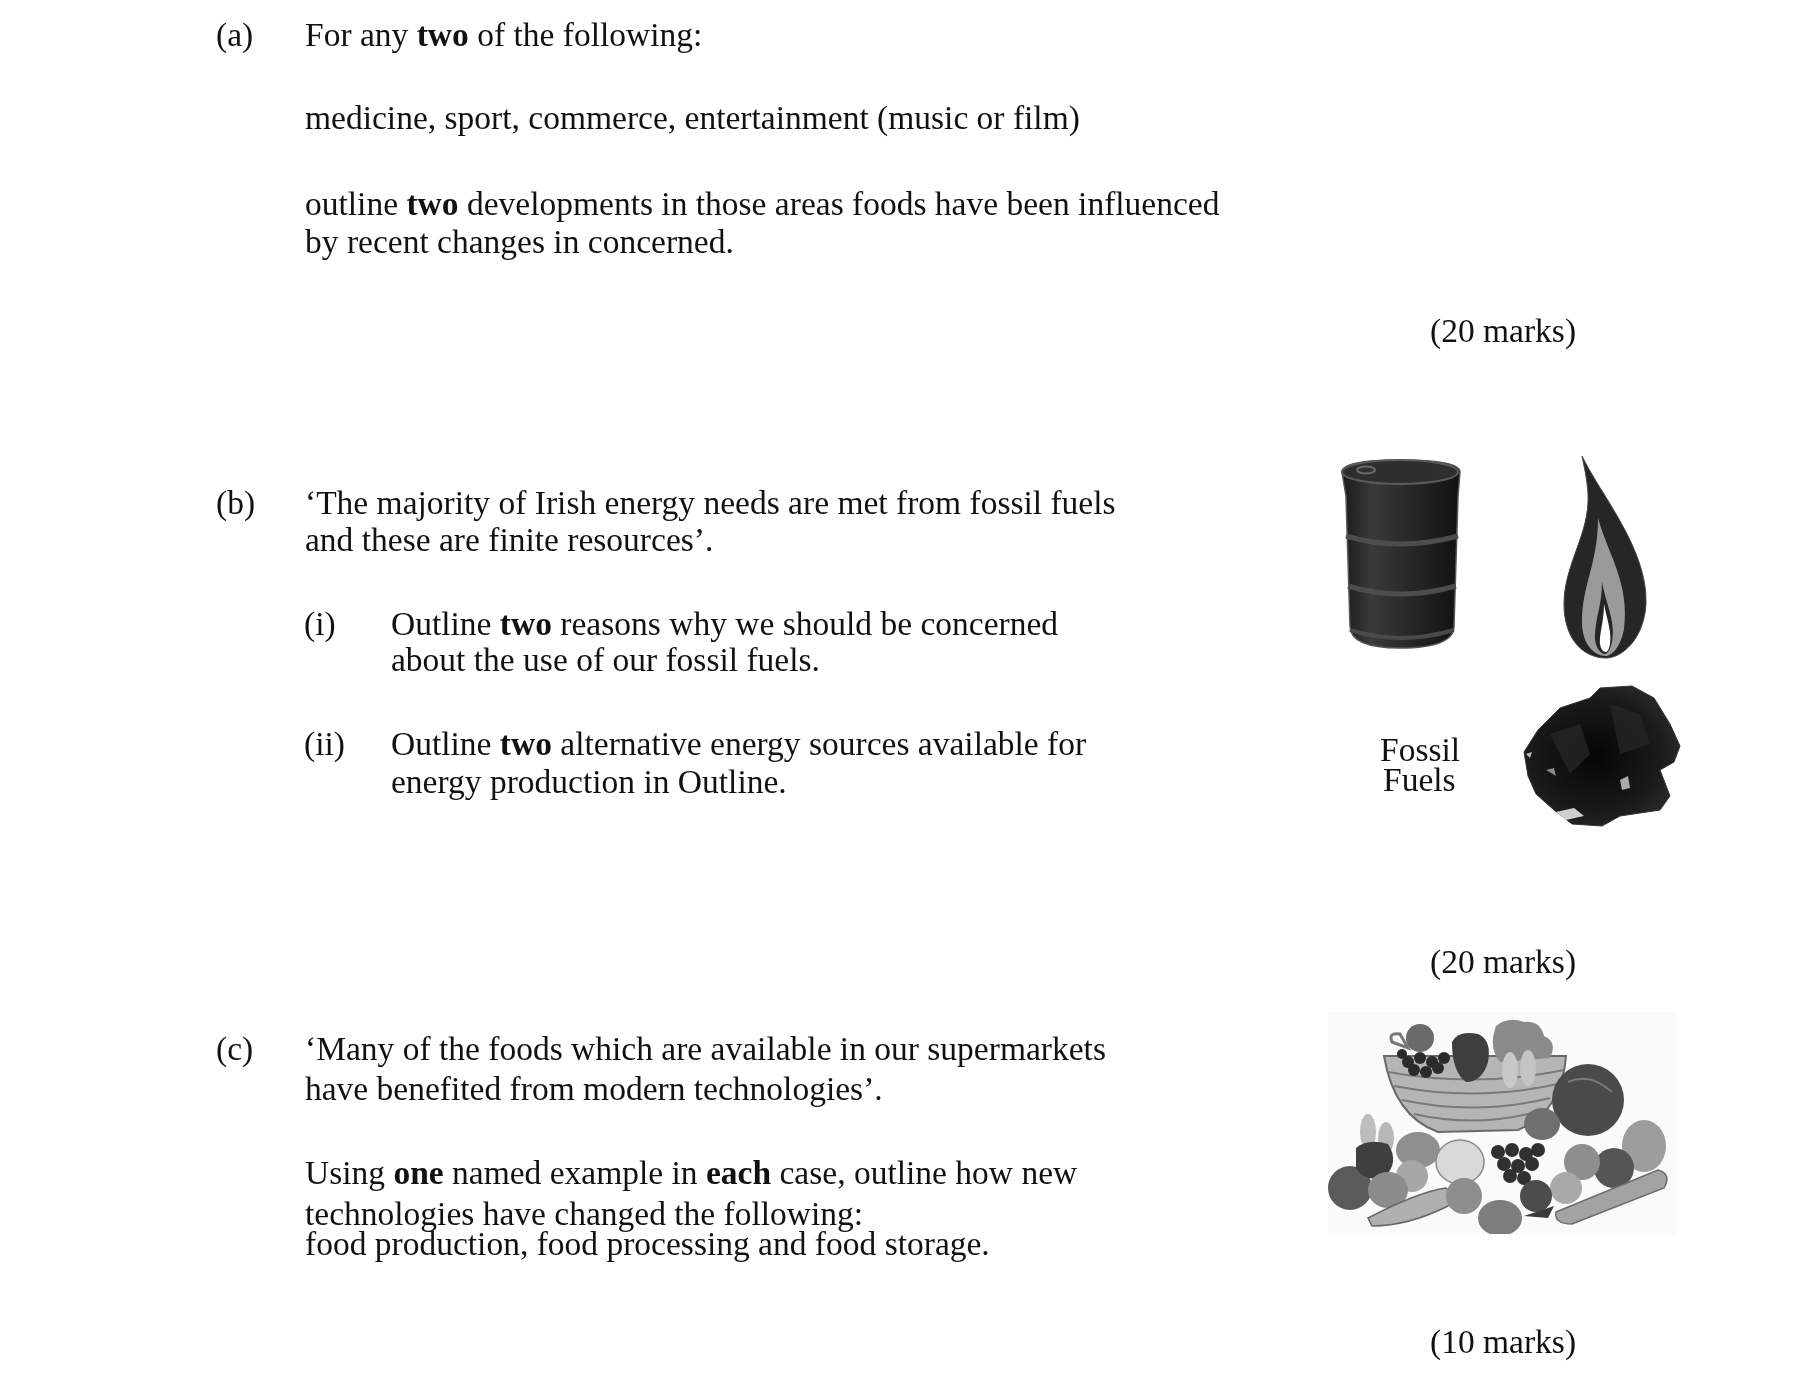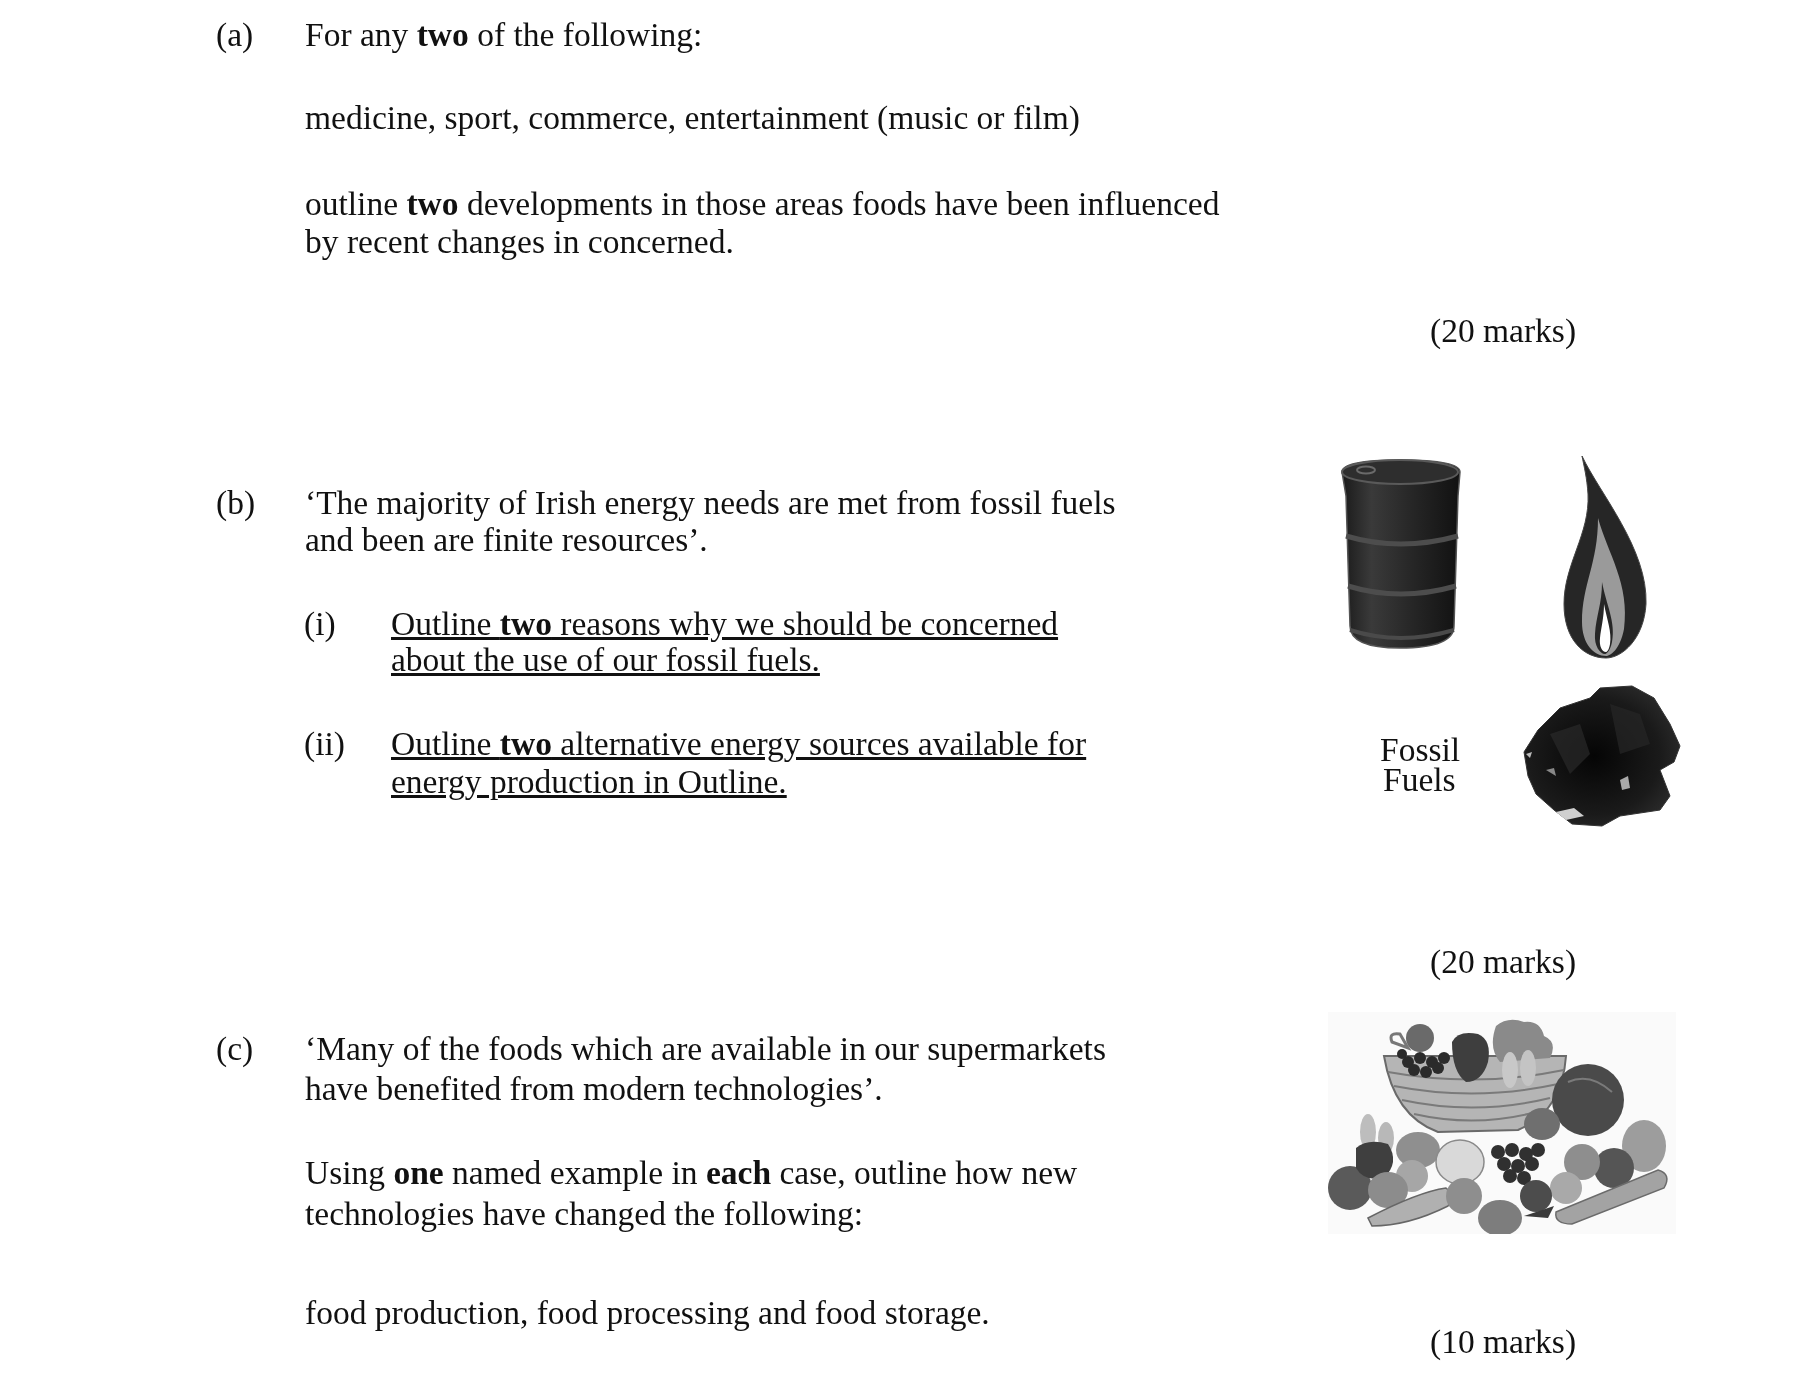--- a/index.html
+++ b/index.html
@@ -9,42 +9,42 @@
     color: #111111;
   }
   .ln {
     position: absolute; white-space: nowrap;
     font-size: 33.5px; line-height: 33.5px;
   }
   .ln b { font-weight: bold; }
   .lbl { left: 216px; }
   .t1 { left: 305px; }
   .sub-lbl { left: 304px; }
-  .t2 { left: 391px; text-decoration: underline; }
+  .t2 { left: 391px; }
   .marks { left: 1430px; }
   .fig { position: absolute; }
   .fossil-label { left: 1380px; margin-top: 20px; }
   .fossil-label2 { left: 1383px; margin-top: 8px; }
 </style>
 </head>
 <body>
 
 <div>
   <div class="ln lbl" style="top:18px">(a)</div>
   <div class="ln t1" style="top:18px"><span>For any </span><b>two</b><span> of the following:</span></div>
   <div class="ln t1" style="top:101px">medicine, sport, commerce, entertainment (music or film)</div>
   <div class="ln t1" style="top:187px"><span>outline </span><b>two</b><span> developments in those areas foods have been influenced</span></div>
   <div class="ln t1" style="top:225px">by recent changes in concerned.</div>
   <div class="ln marks" style="top:314px">(20 marks)</div>
 </div>
 
 <div>
   <div class="ln lbl" style="top:486px">(b)</div>
   <div class="ln t1" style="top:486px">‘The majority of Irish energy needs are met from fossil fuels</div>
-  <div class="ln t1" style="top:523px">and been are finite resources’.</div>
+  <div class="ln t1" style="top:523px">and these are finite resources’.</div>
 
   <div class="ln sub-lbl" style="top:607px">(i)</div>
   <div class="ln t2" style="top:607px"><span>Outline </span><b>two</b><span> reasons why we should be concerned</span></div>
   <div class="ln t2" style="top:643px">about the use of our fossil fuels.</div>
 
   <div class="ln sub-lbl" style="top:727px">(ii)</div>
   <div class="ln t2" style="top:727px"><span>Outline </span><b>two</b><span> alternative energy sources available for</span></div>
   <div class="ln t2" style="top:765px">energy production in Outline.</div>
 
   <div>
@@ -95,21 +95,21 @@
 
   <div class="ln marks" style="top:945px">(20 marks)</div>
 </div>
 
 <div>
   <div class="ln lbl" style="top:1032px">(c)</div>
   <div class="ln t1" style="top:1032px">‘Many of the foods which are available in our supermarkets</div>
   <div class="ln t1" style="top:1072px">have benefited from modern technologies’.</div>
   <div class="ln t1" style="top:1156px"><span>Using </span><b>one</b><span> named example in </span><b>each</b><span> case, outline how new</span></div>
   <div class="ln t1" style="top:1197px">technologies have changed the following:</div>
-  <div class="ln t1" style="top:1296px">food production, food processing and food storage.</div>
+  <div class="ln t1" style="top:1227px">food production, food processing and food storage.</div>
 
   <svg class="fig" style="left:1328px; top:1012px" width="348" height="222" viewBox="0 0 348 222">
     <rect x="0" y="0" width="348" height="222" fill="#fafafa"></rect>
 
     <path d="M64 30 Q60 20 72 22 L80 36 Z" fill="none" stroke="#777" stroke-width="3"></path>
     <path d="M56 44 L238 44 Q234 100 190 118 L110 120 Q66 104 56 44 Z" fill="#b5b5b5" stroke="#6a6a6a" stroke-width="2"></path>
     <g stroke="#7a7a7a" stroke-width="2" fill="none">
       <path d="M60 60 Q148 76 236 58"></path>
         <path d="M66 74 Q148 90 230 72"></path>
       <path d="M74 88 Q148 104 222 86"></path>

